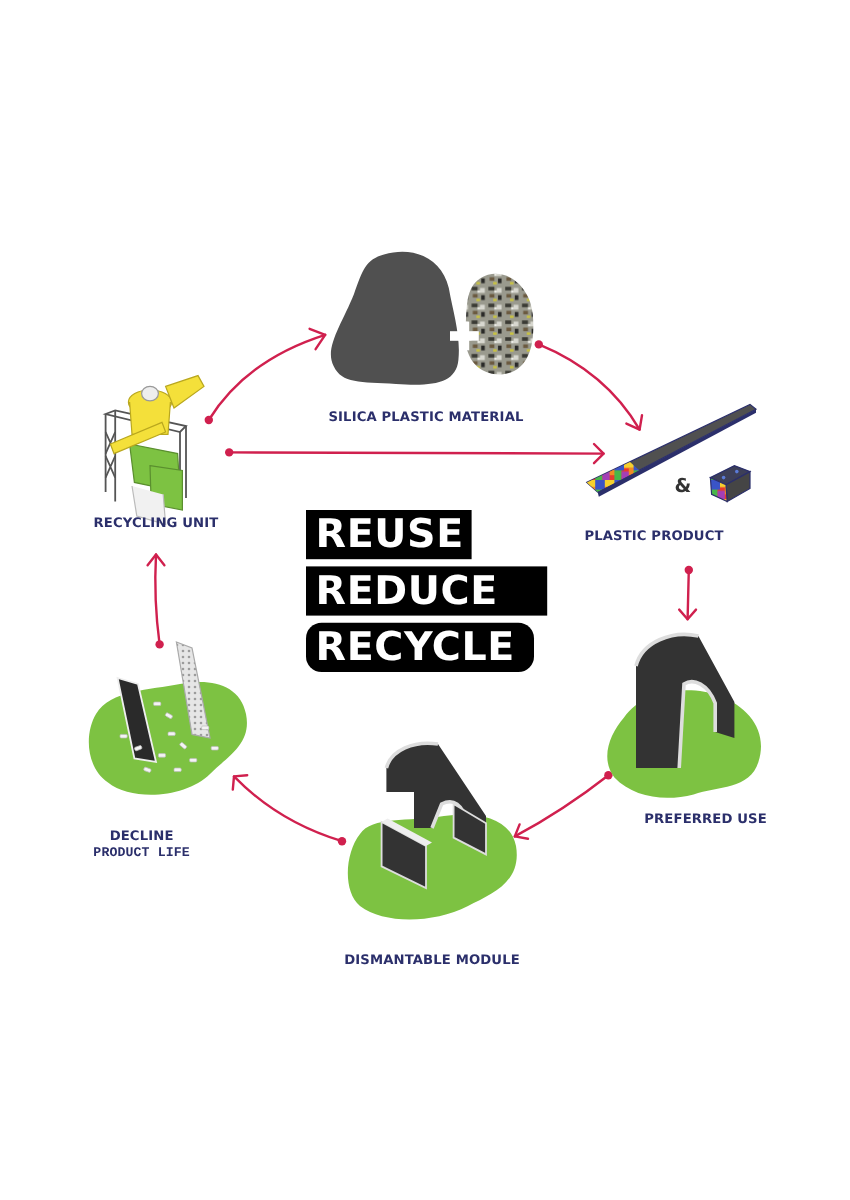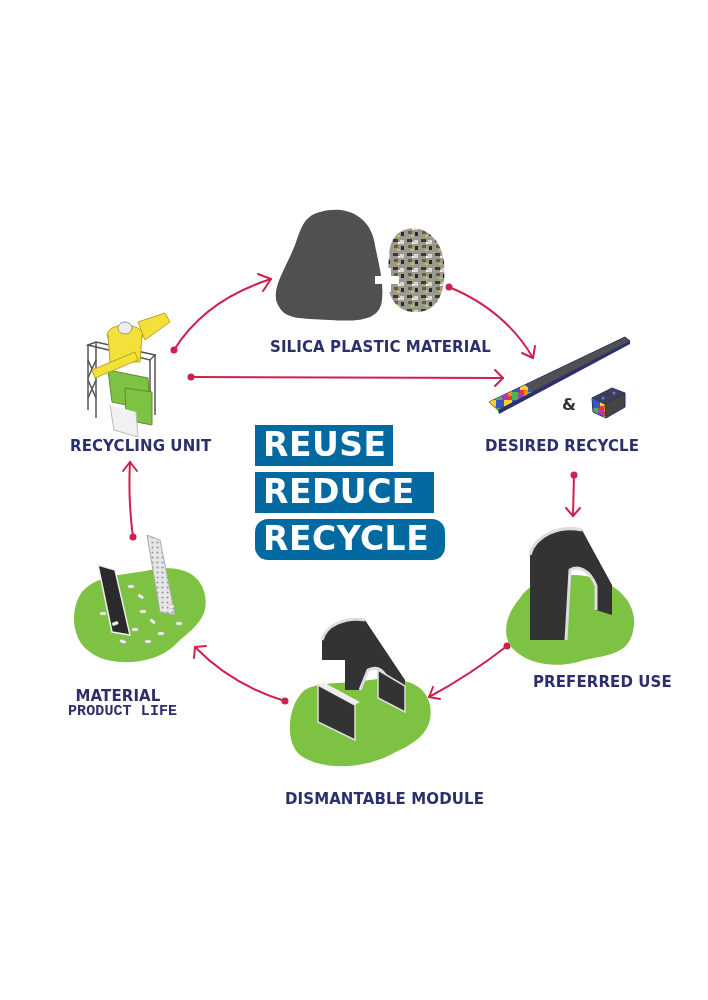--- a/index.html
+++ b/index.html
@@ -3,29 +3,29 @@
 <meta charset="utf-8">
 <style>
   html, body { margin: 0; padding: 0; background: #ffffff; }
   body { width: 708px; height: 1000px; position: relative; overflow: hidden; font-family: "DejaVu Sans", sans-serif; }
   .canvas { position: absolute; left: 0; top: 0; width: 708px; height: 1000px; }
   .label {
     position: absolute;
     color: #2b2f6b;
     font-family: "DejaVu Sans", sans-serif;
     font-weight: bold;
-    font-size: 15px;
+    font-size: 11px;
     letter-spacing: 0.1px;
     text-align: center;
     line-height: 13px;
     white-space: nowrap;
   }
   .slogan {
     position: absolute;
-    background: #0369a1;
+    background: #000000;
     color: #ffffff;
     font-family: "DejaVu Sans", sans-serif;
     font-weight: bold;
     font-size: 33px;
     letter-spacing: 0.5px;
     line-height: 40px;
     height: 41px;
     padding: 0 8px;
     box-sizing: border-box;
   }
@@ -184,23 +184,23 @@
       <rect x="132" y="628" width="6" height="3" rx="1"></rect>
       <rect x="168" y="605" width="6" height="3" rx="1"></rect>
       <rect x="120" y="640" width="6" height="3" rx="1" transform="rotate(20 123 641)"></rect>
       <rect x="145" y="640" width="6" height="3" rx="1"></rect>
       <rect x="176" y="622" width="6" height="3" rx="1"></rect>
     </g>
   </g>
 </svg>
 
 <div class="slogan" style="left:255px; top:425px; width:138px;">REUSE</div>
-<div class="slogan" style="left:255px; top:472px; width:179px;">REDUCE</div>
+<div class="slogan" style="left:255px; top:472px; width:201px;">REDUCE</div>
 <div class="slogan" style="left:255px; top:519px; width:190px;border-radius:13px;">RECYCLE</div>
 
 <div class="label" style="left:270px; top:341px; width:170px;">SILICA PLASTIC MATERIAL</div>
-<div class="label" style="left:485px; top:440px; width:120px;">DESIRED RECYCLE</div>
+<div class="label" style="left:485px; top:440px; width:120px;">PLASTIC PRODUCT</div>
 <div class="amp" style="left:562px; top:395px;">&amp;</div>
 <div class="label" style="left:533px; top:676px; width:110px;">PREFERRED USE</div>
 <div class="label" style="left:285px; top:776px; width:150px;margin-top:17px;">DISMANTABLE MODULE</div>
 <div class="label" style="left:68px; top:705px; width:100px;font-family:Liberation Mono, monospace;">PRODUCT LIFE</div>
-<div class="label" style="left:68px; top:690px; width:100px;">MATERIAL</div>
-<div class="label" style="left:70px; top:440px; width:120px;">RECYCLING UNIT</div>
+<div class="label" style="left:68px; top:690px; width:100px;">DECLINE</div>
+<div class="label" style="left:70px; top:429px; width:120px;">RECYCLING UNIT</div>
 
 </body></html>

